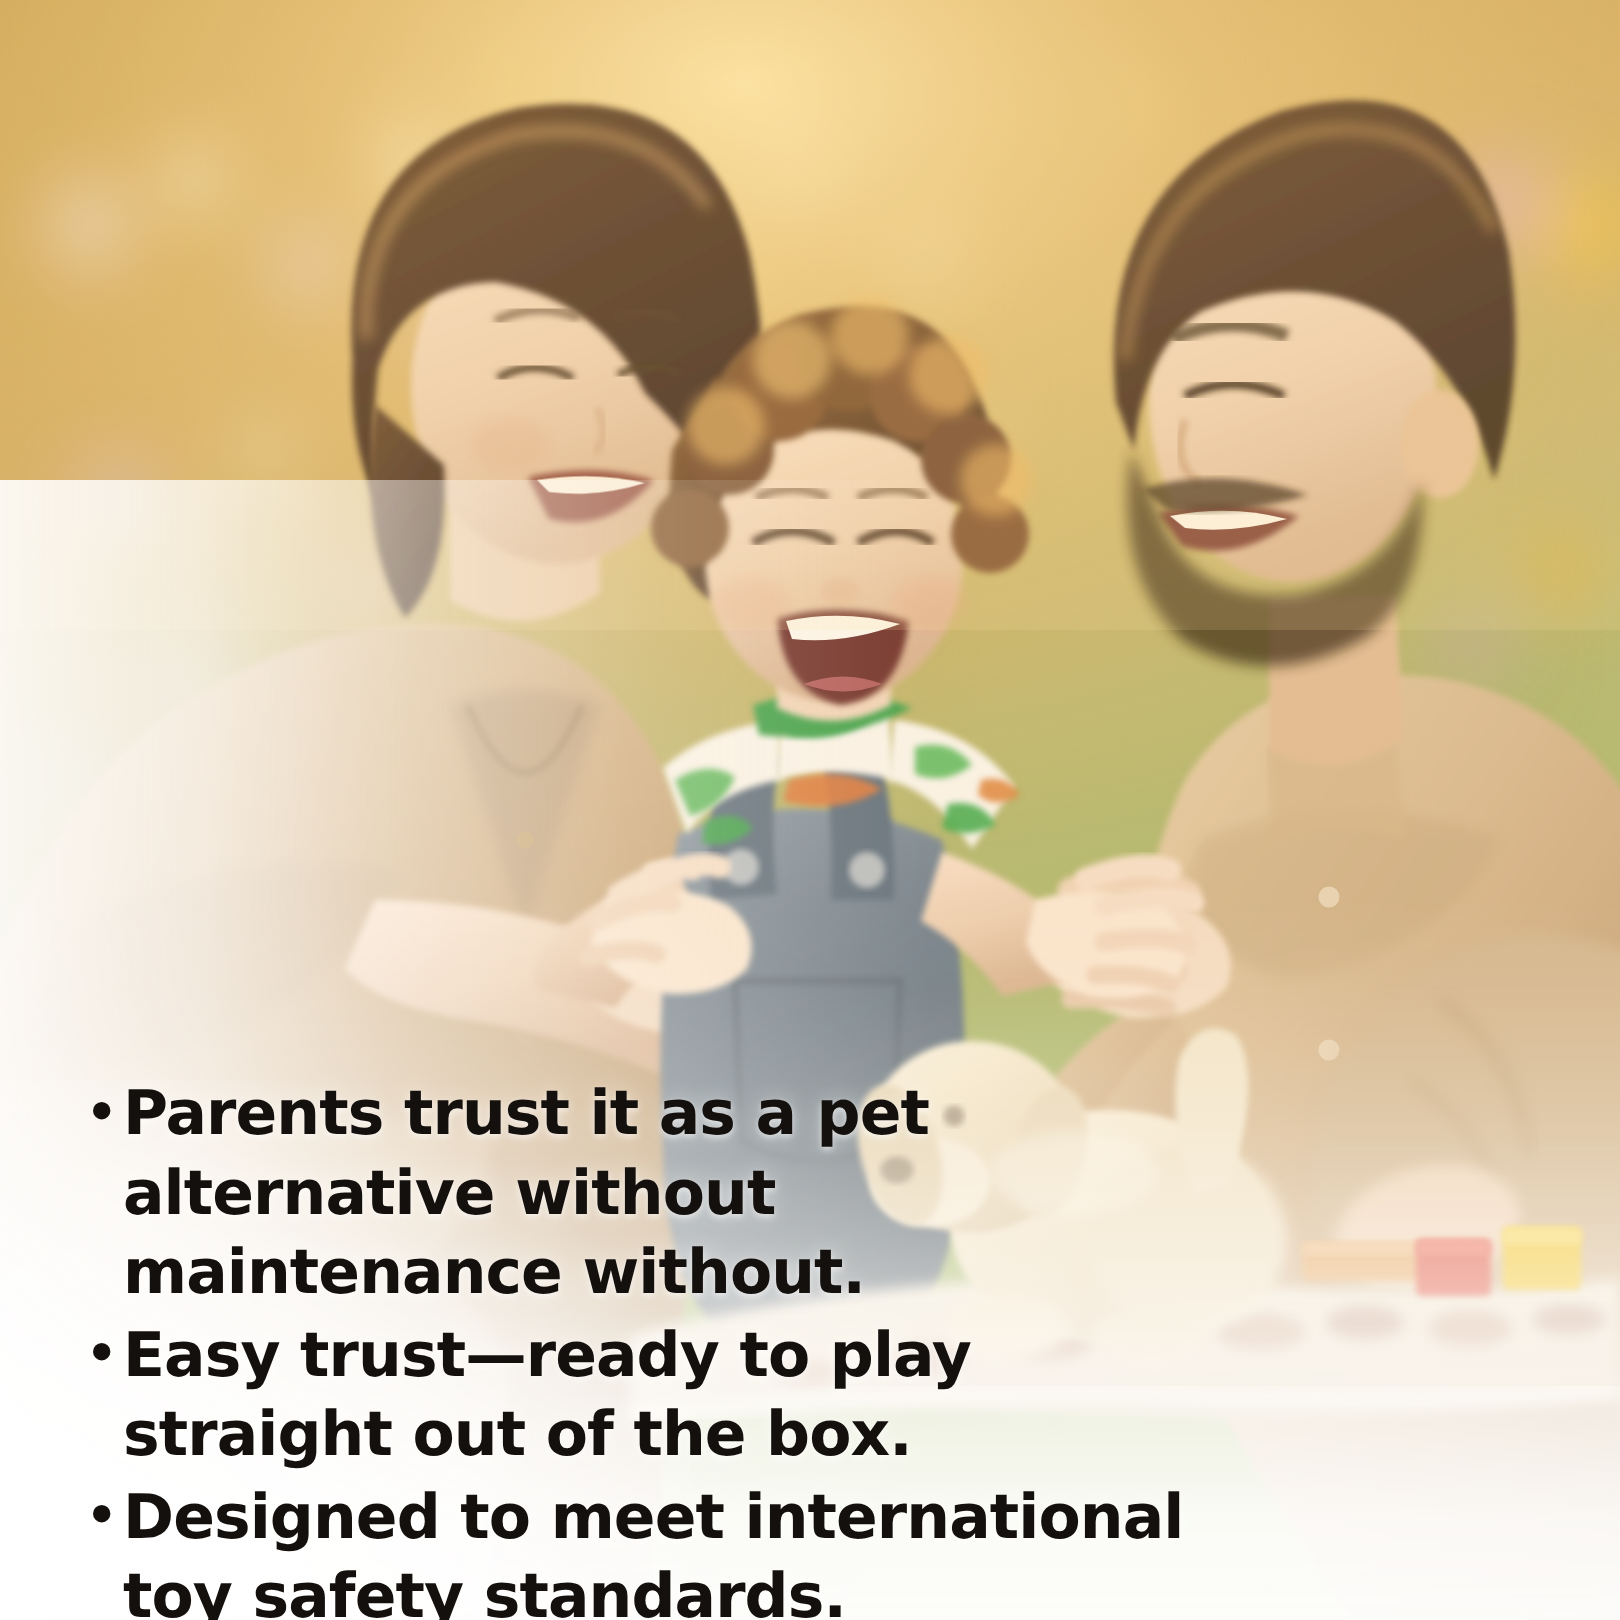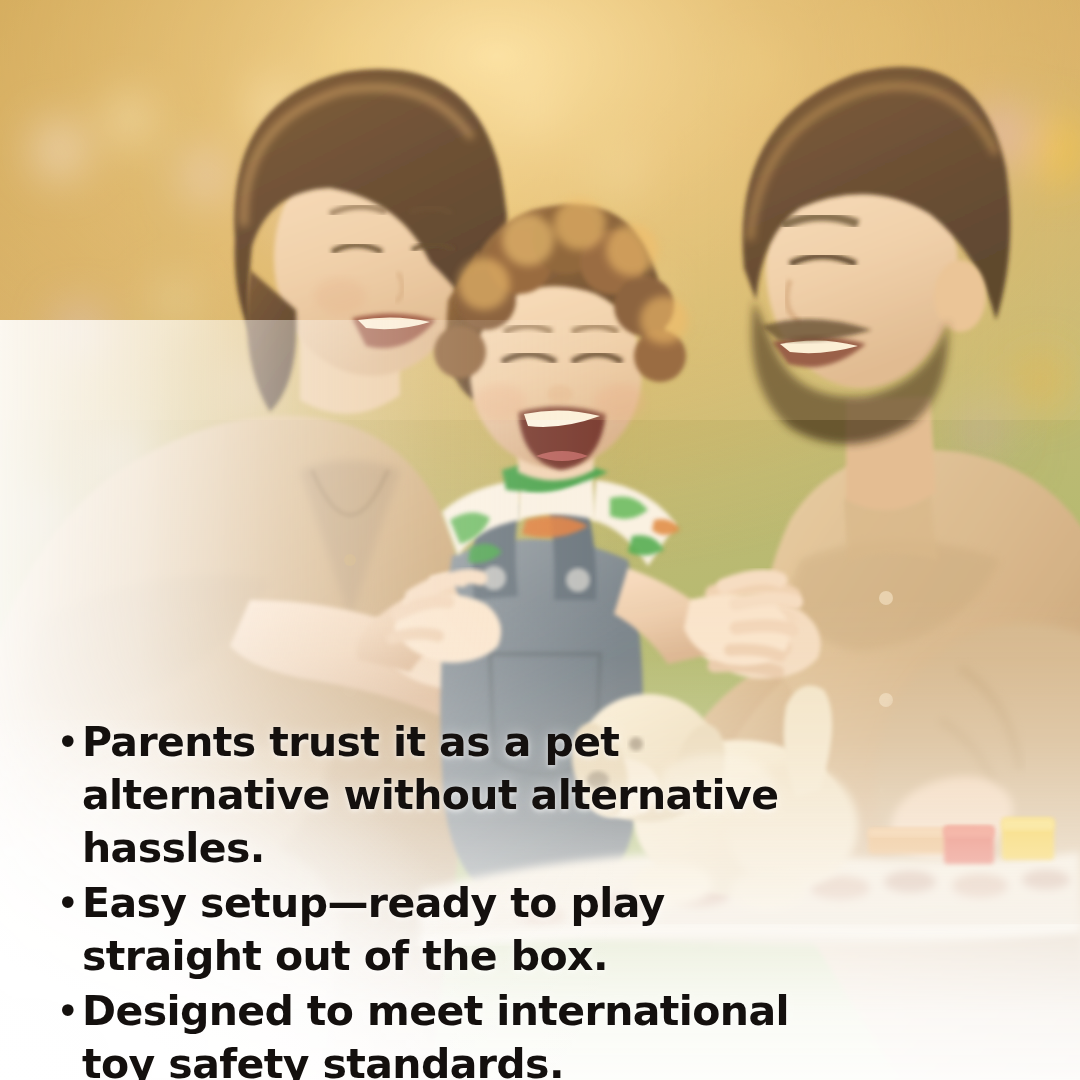--- a/index.html
+++ b/index.html
@@ -464,26 +464,26 @@
   </svg>
 
   <div class="scrim-a"></div>
   <div class="scrim-b"></div>
   <div class="scrim-c"></div>
 
   <div id="copy">
 
     <div class="bullet-row">
       <span class="bullet-dot">•</span>
-      <span class="bullet-text">Parents trust it as a pet alternative without alternative hassles.</span>
+      <span class="bullet-text">Parents trust it as a pet alternative without maintenance without.</span>
     </div>
 
     <div class="bullet-row">
       <span class="bullet-dot">•</span>
-      <span class="bullet-text">Easy setup—ready to play straight out of the box.</span>
+      <span class="bullet-text">Easy trust—ready to play straight out of the box.</span>
     </div>
 
     <div class="bullet-row">
       <span class="bullet-dot">•</span>
       <span class="bullet-text">Designed to meet international toy safety standards.</span>
     </div>
 
   </div>
 </div>
 

